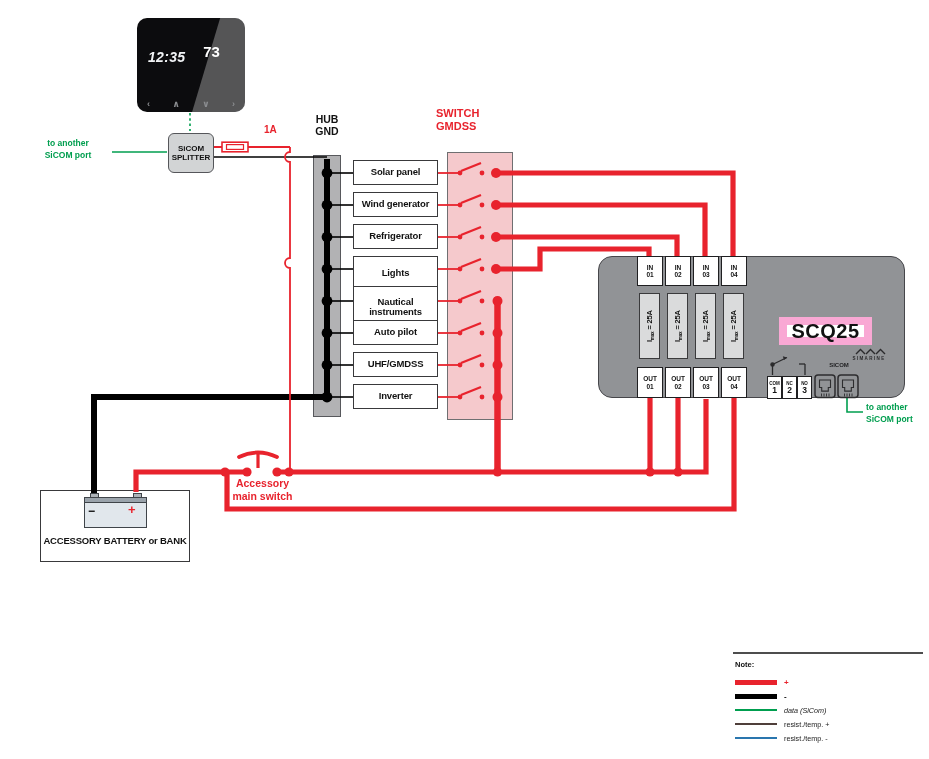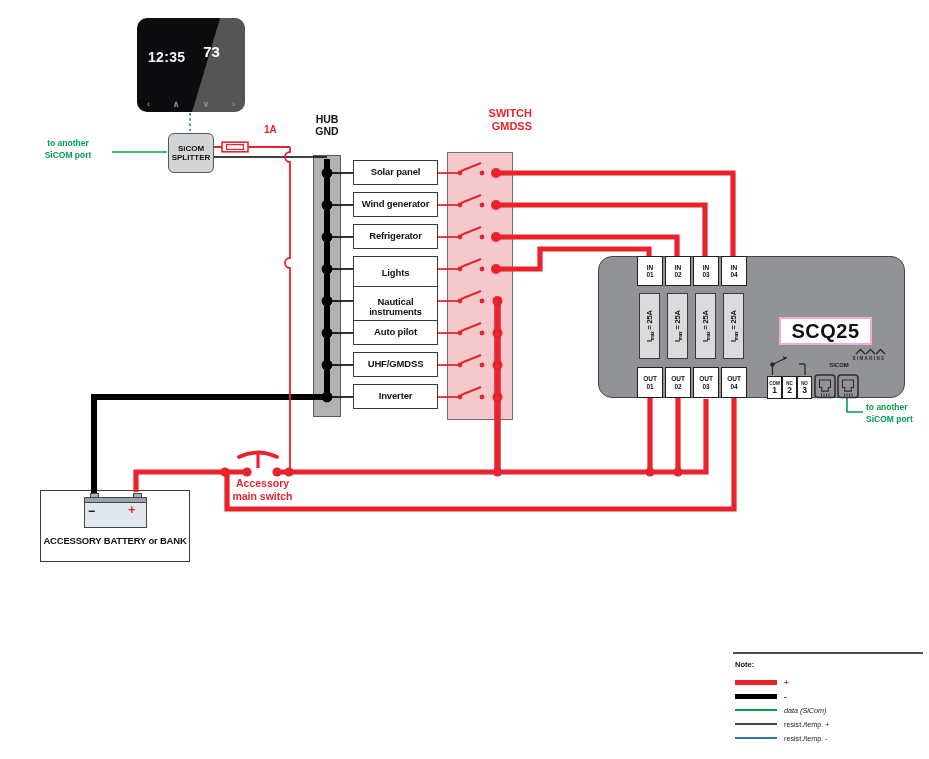--- a/index.html
+++ b/index.html
@@ -7,57 +7,57 @@
          font-family:"Liberation Sans","DejaVu Sans",sans-serif;color:#111;}
   .stage *{box-sizing:border-box;}
   .abs{position:absolute;}
   svg.wires{position:absolute;left:0;top:0;z-index:2;pointer-events:none;}
 
   
   .pico{left:137px;top:18px;width:108px;height:94px;background:#0c0c0e;border-radius:10px;
         overflow:hidden;z-index:3;}
   .pico-glare{position:absolute;inset:0;background:rgba(255,255,255,0.30);
         clip-path:polygon(77% 0,100% 0,100% 100%,51% 100%);}
-  .pico-time{position:absolute;left:11px;top:31px;color:#f2f4f6;font-size:14px;font-weight:700;letter-spacing:0.3px;}
+  .pico-time{position:absolute;left:11px;top:31px;color:#f2f4f6;font-size:14px;font-weight:700;letter-spacing:0.3px;font-style:italic;}
   .pico-val{position:absolute;left:56px;top:25px;width:37px;text-align:center;color:#fff;font-size:15px;font-weight:700;}
   .pico-nav{position:absolute;left:10px;right:10px;bottom:3px;display:flex;justify-content:space-between;
         color:#8b8d90;font-size:9px;font-weight:700;}
   
   .green-label{color:#009e4f;font-size:8.5px;font-weight:700;line-height:11.5px;z-index:3;}
   .link-left{left:26px;top:138px;width:84px;text-align:center;}
   .link-right{left:866px;top:402px;width:60px;text-align:left;}
   
   .splitter{left:168px;top:133px;width:46px;height:40px;background:#d2d4d5;border:1.5px solid #55565a;
         border-radius:6px;display:flex;flex-direction:column;align-items:center;justify-content:center;
         font-size:8px;font-weight:700;line-height:9.5px;z-index:3;}
   .fuse-rating{left:246px;top:124px;color:#e8232d;font-size:10px;font-weight:700;z-index:3;margin-left:18px;}
   
   .hub-label{left:301px;top:113px;width:52px;text-align:center;font-size:10.5px;font-weight:700;line-height:12px;z-index:3;}
   .hub-bar{left:313px;top:155px;width:28px;height:262px;background:#b2b2b4;border:1px solid #57585c;z-index:1;}
   
   .lbox{left:353px;width:85px;background:#fff;border:1.6px solid #39393b;display:flex;align-items:center;
         justify-content:center;text-align:center;font-size:9.5px;font-weight:700;line-height:10.5px;
         letter-spacing:-0.15px;z-index:3;}
   
-  .panel-label{left:452px;top:107px;width:80px;text-align:right;color:#e8232d;font-size:11px;
+  .panel-label{left:436px;top:107px;width:80px;text-align:left;color:#e8232d;font-size:11px;
         font-weight:700;line-height:13px;z-index:3;}
   .panel-bg{left:447px;top:152px;width:66px;height:268px;background:#f5c9cc;border:1px solid #6f6f71;z-index:1;}
   
   .scq-body{left:598px;top:256px;width:307px;height:142px;background:#919396;border:1.5px solid #46464a;
         border-radius:14px;z-index:1;}
   .iobox{width:26px;background:#fff;border:1.5px solid #1f1f21;text-align:center;z-index:3;
         font-size:6.5px;font-weight:700;line-height:7.5px;display:flex;flex-direction:column;
         align-items:center;justify-content:center;}
   .inbox{top:256px;height:30px;}
   .outbox{top:367px;height:31px;}
   .fusebox{top:293px;height:66px;width:21px;background:#dadbdc;border:1.5px solid #3a3a3c;
         display:flex;align-items:center;justify-content:center;z-index:3;}
   .ftxt{transform:rotate(-90deg);white-space:nowrap;font-size:7.5px;font-weight:700;letter-spacing:-0.2px;}
   .ftxt sub{font-size:0.62em;}
-  .model-box{left:779px;top:317px;width:93px;height:28px;background:#fff;border:2px solid #f9a8d4;
+  .model-box{left:779px;top:317px;width:93px;height:28px;background:#fff;border:8px solid #f9a8d4;
         display:flex;align-items:center;justify-content:center;font-size:20px;font-weight:700;
         letter-spacing:0.5px;z-index:3;}
   .brand{left:843px;top:356px;width:52px;text-align:center;font-size:4.5px;font-weight:700;
         letter-spacing:1.4px;color:#29292b;z-index:3;}
   .term{top:376px;width:15px;height:23px;background:#fff;border:1px solid #1f1f21;display:flex;
         flex-direction:column;align-items:center;justify-content:center;z-index:3;}
   .term .t1{font-size:4.5px;font-weight:700;line-height:5px;}
   .term .t2{font-size:8.5px;font-weight:700;line-height:9px;}
   .sicom-label{left:818px;top:362px;width:42px;text-align:center;font-size:6px;font-weight:700;
         color:#1f1f21;z-index:3;}

